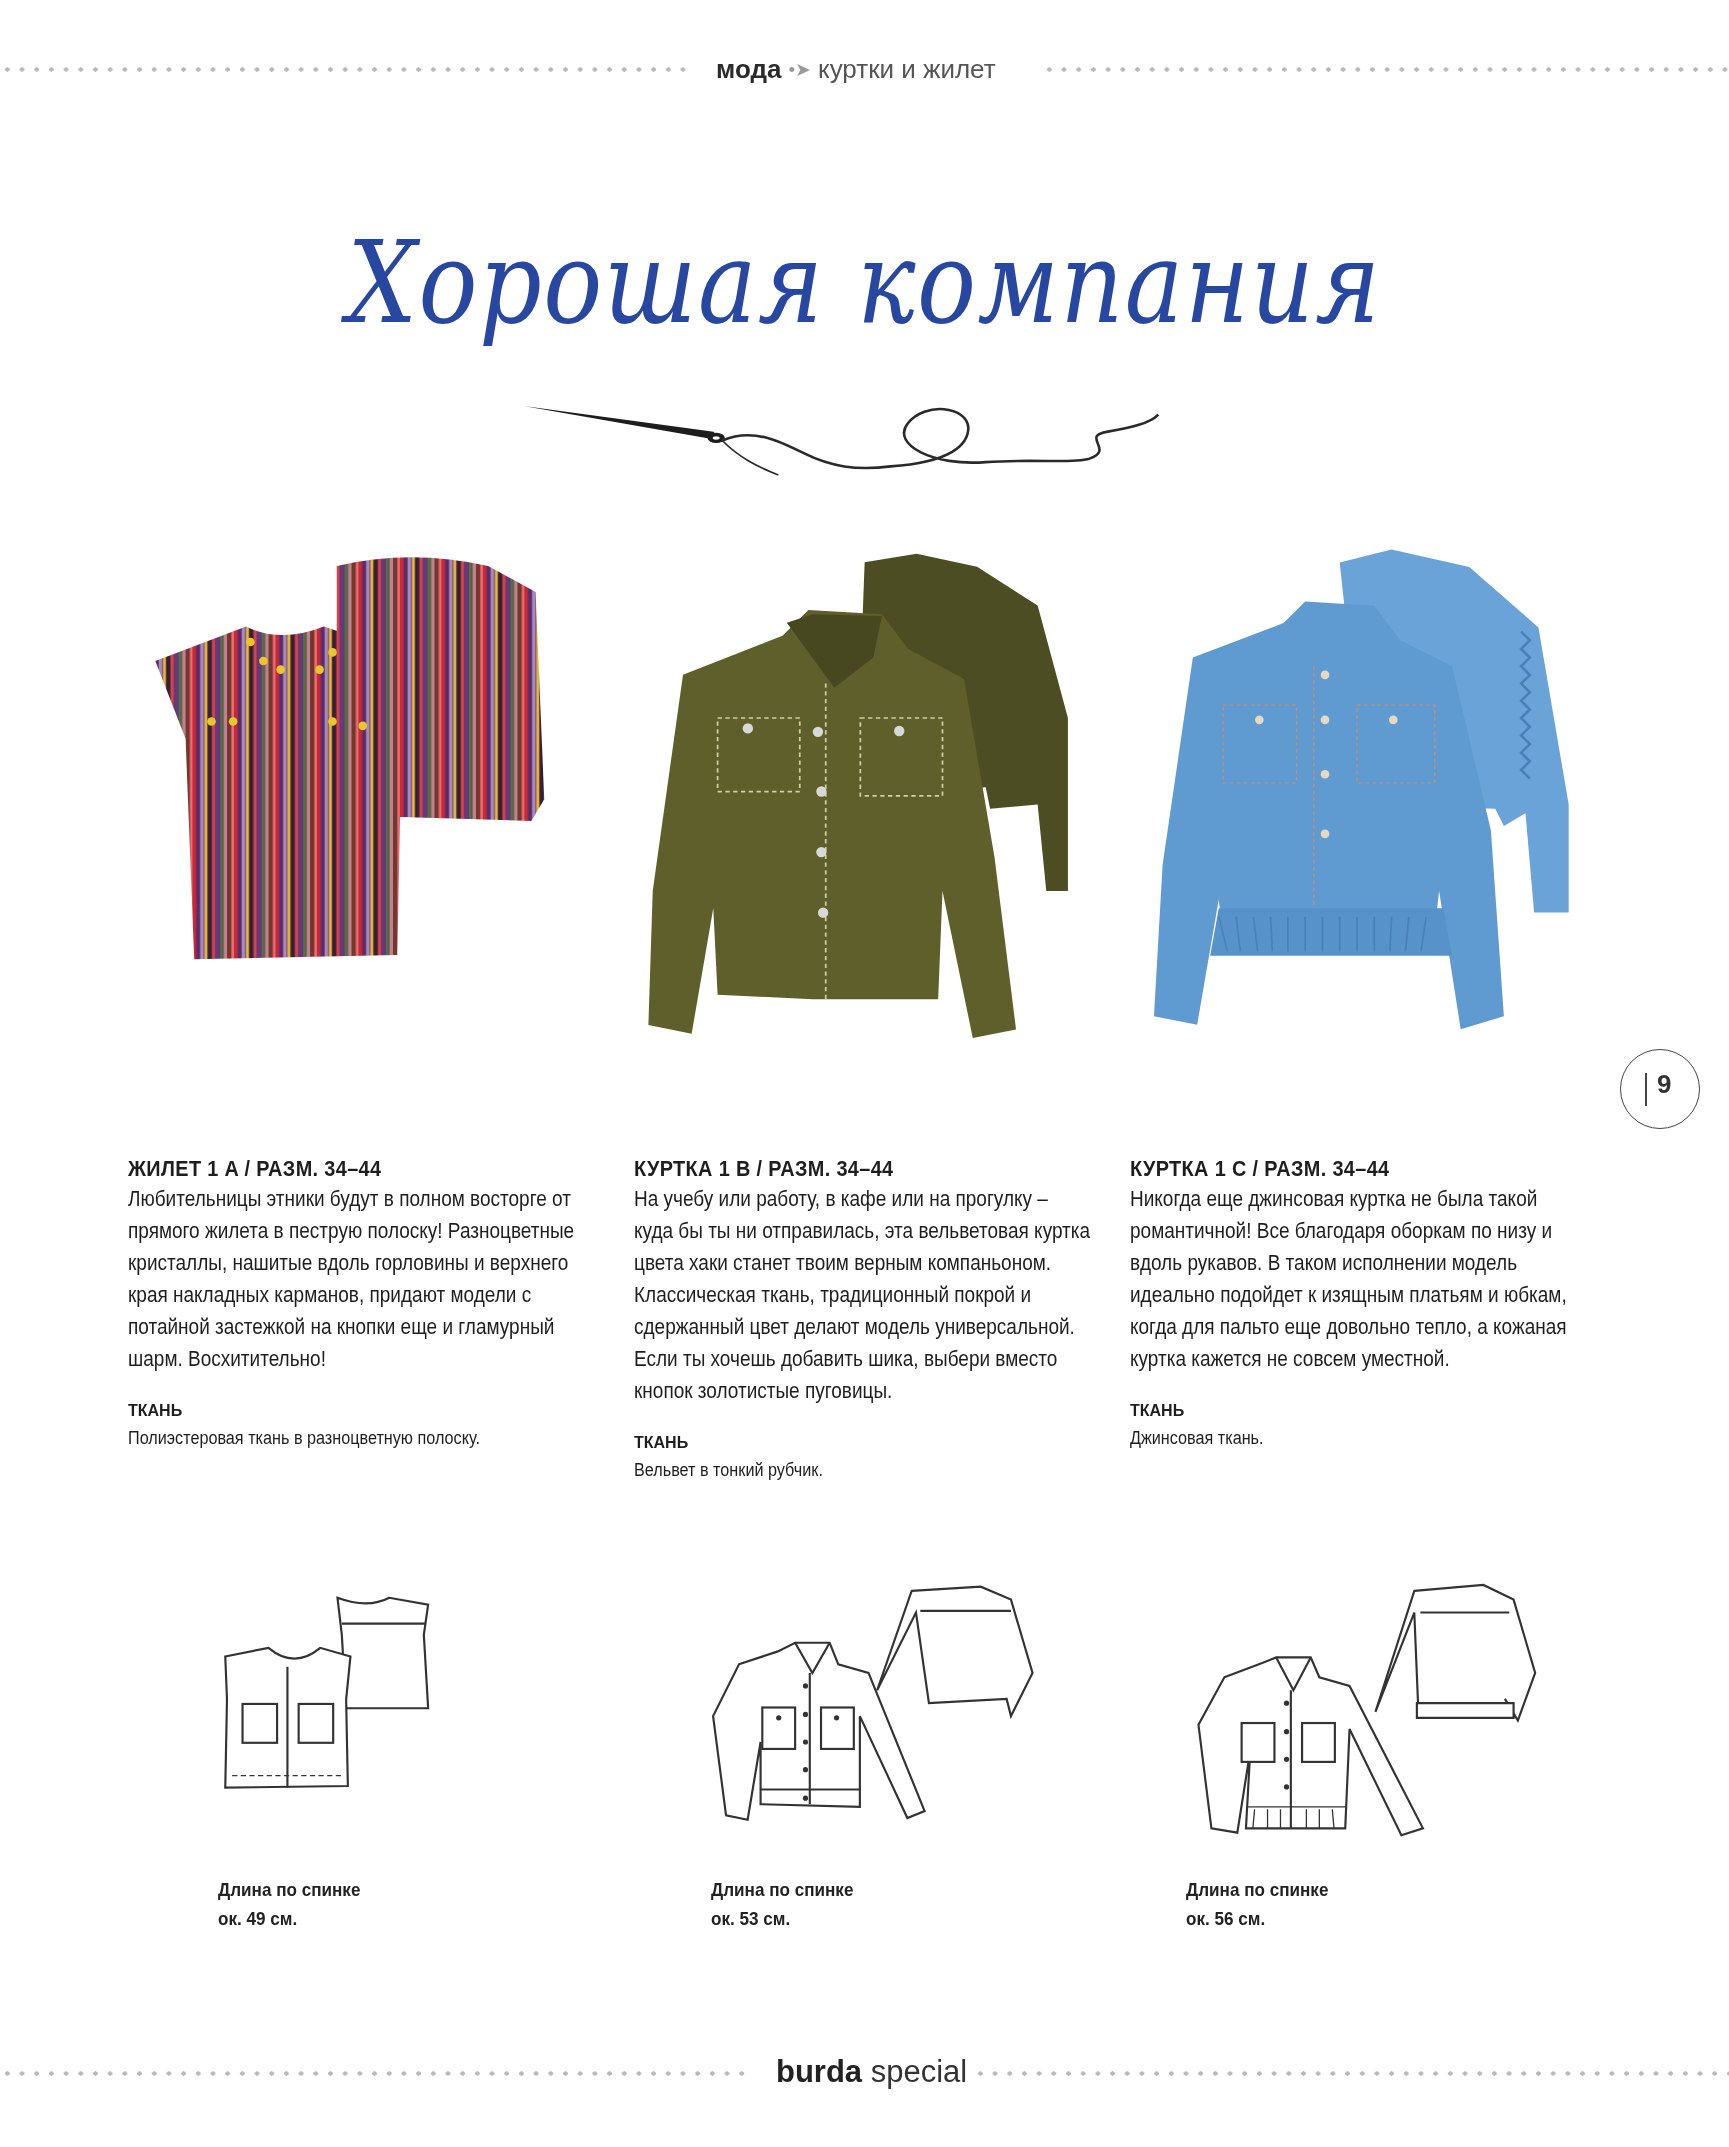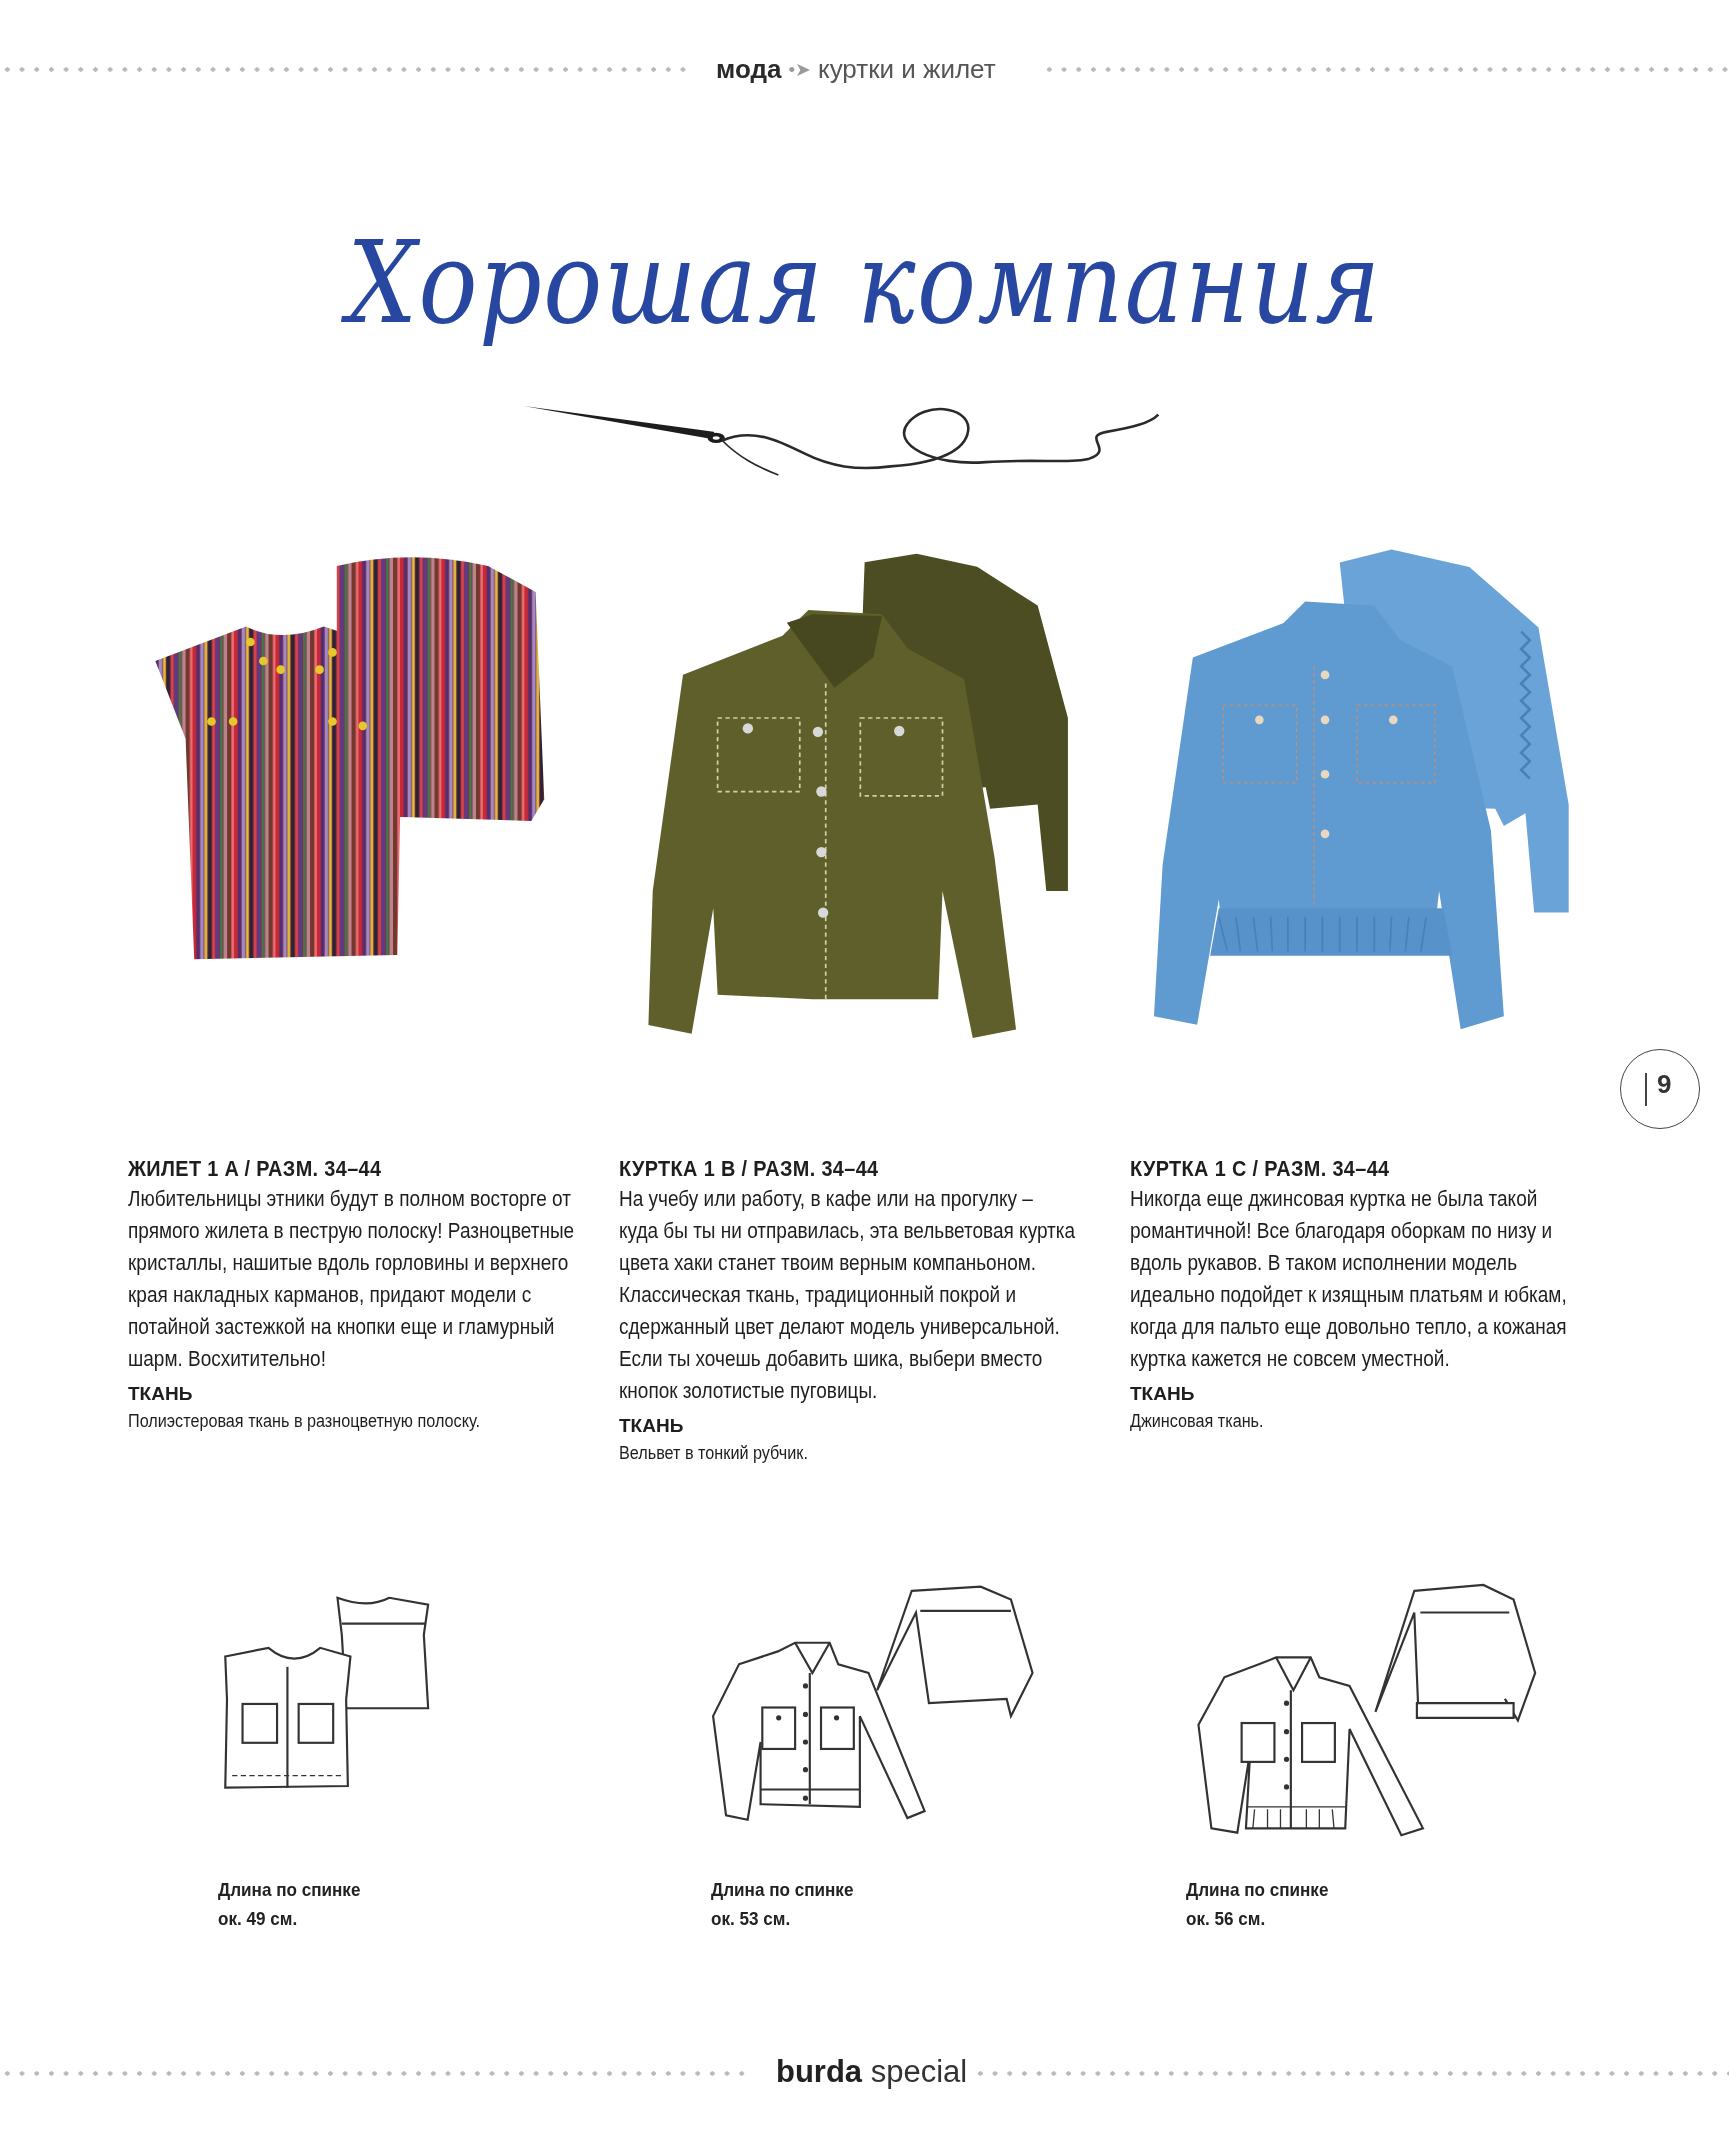--- a/index.html
+++ b/index.html
@@ -9,21 +9,21 @@
   .header .crumb { position:absolute; left:716px; top:0; font-size:26px; line-height:35px; white-space:nowrap; }
   .crumb .sect { font-weight:bold; color:#2a2a2a; }
   .crumb .arrow { color:#9a9a9a; font-size:19px; margin:0 7px; vertical-align:1.7px; }
   .crumb .sub { color:#555; }
   .title { position:absolute; top:216px; left:0; width:1729px; text-align:center; font-family:"DejaVu Serif", serif; font-style:italic; font-size:114px; color:#2847a0; letter-spacing:1.7px; transform:scaleX(0.86); transform-origin:center; }
   .needle { position:absolute; top:393px; left:519px; width:726px; height:95px; }
   .photo { position:absolute; }
   .col { position:absolute; top:1154px; width:450px; }
   .col h3 { margin:0; font-size:21.6px; font-weight:bold; letter-spacing:0.4px; line-height:29px; transform:scaleX(0.92); transform-origin:left; white-space:nowrap; }
   .col p { margin:0; font-size:21.6px; line-height:32px; transform:scaleX(0.88); transform-origin:left; width:519px; }
-  .col .fab-h { margin-top:6px; font-size:19px; font-weight:bold; line-height:26px; }
+  .col .fab-h { margin-top:23px; font-size:16px; font-weight:bold; line-height:26px; }
   .col .fab { font-size:18px; line-height:28px; transform:scaleX(0.9); transform-origin:left; white-space:nowrap; }
   .pagenum { position:absolute; left:1620px; top:1049px; width:80px; height:80px; border:1.7px solid #444; border-radius:50%; box-sizing:border-box; }
   .pagenum .bar { position:absolute; left:24px; top:22.5px; width:1.7px; height:33px; background:#444; }
   .pagenum .n { position:absolute; left:36px; top:19px; font-size:26px; font-weight:bold; color:#333; }
   .drawing { position:absolute; }
   .len { position:absolute; font-size:19px; font-weight:bold; line-height:29px; transform:scaleX(0.9); transform-origin:left; white-space:nowrap; color:#222; }
   .footer { position:absolute; top:2054px; left:0; width:1547px; height:35px; }
   .footer .brand { position:absolute; left:776px; top:0; font-size:31px; line-height:35px; white-space:nowrap; }
   .brand .b { font-weight:bold; color:#222; }
   .brand .s { color:#333; }
@@ -122,21 +122,21 @@
   <div class="n">9</div>
 </div>
 
 <div class="col" style="left:128px;">
   <h3>ЖИЛЕТ 1 A / РАЗМ. 34–44</h3>
   <p>Любительницы этники будут в полном восторге от прямого жилета в пеструю полоску! Разноцветные кристаллы, нашитые вдоль горловины и верхнего края накладных карманов, придают модели с потайной застежкой на кнопки еще и гламурный шарм. Восхитительно!</p>
   <div class="fab-h">ТКАНЬ</div>
   <div class="fab">Полиэстеровая ткань в разноцветную полоску.</div>
 </div>
 
-<div class="col" style="left:619px;">
+<div class="col" style="left:634px;">
   <h3>КУРТКА 1 B / РАЗМ. 34–44</h3>
   <p>На учебу или работу, в кафе или на прогулку – куда бы ты ни отправилась, эта вельветовая куртка цвета хаки станет твоим верным компаньоном. Классическая ткань, традиционный покрой и сдержанный цвет делают модель универсальной. Если ты хочешь добавить шика, выбери вместо кнопок золотистые пуговицы.</p>
   <div class="fab-h">ТКАНЬ</div>
   <div class="fab">Вельвет в тонкий рубчик.</div>
 </div>
 
 <div class="col" style="left:1130px;">
   <h3>КУРТКА 1 C / РАЗМ. 34–44</h3>
   <p>Никогда еще джинсовая куртка не была такой романтичной! Все благодаря оборкам по низу и вдоль рукавов. В таком исполнении модель идеально подойдет к изящным платьям и юбкам, когда для пальто еще довольно тепло, а кожаная куртка кажется не совсем уместной.</p>
   <div class="fab-h">ТКАНЬ</div>

